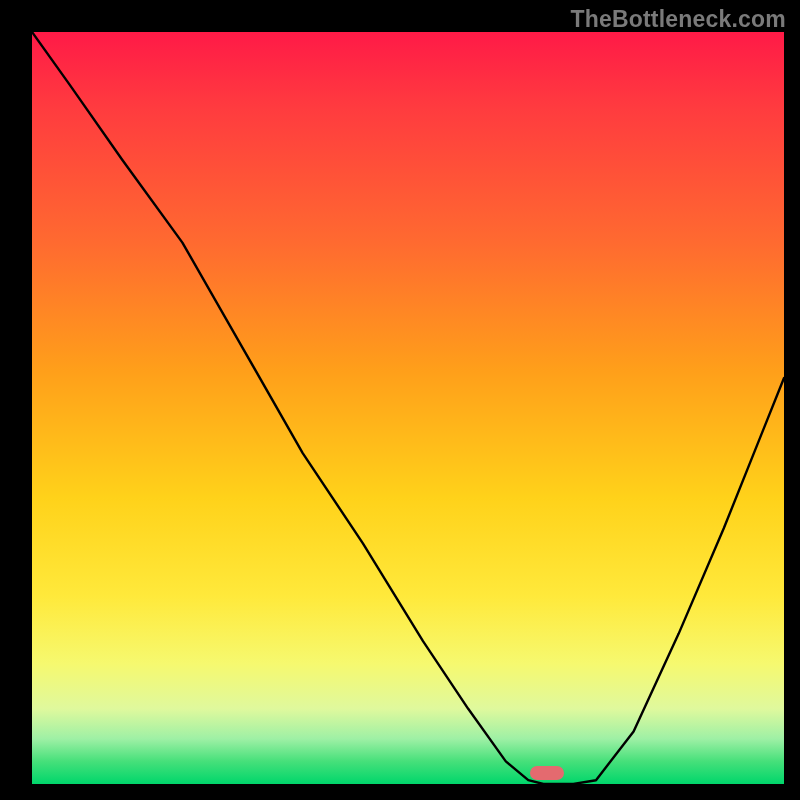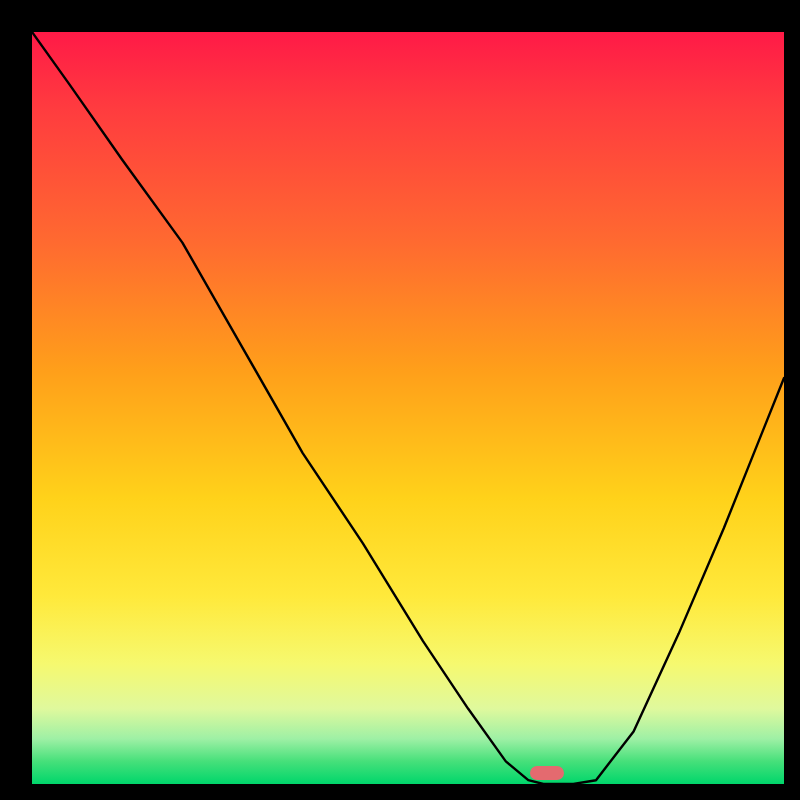--- a/index.html
+++ b/index.html
@@ -70,14 +70,15 @@
   <div class="plot-area">
 
     <svg class="curve" viewBox="0 0 752 752" preserveAspectRatio="none">
       <path d="M0.0 0.0 L37.6 52.6 L90.2 127.8 L150.4 210.6 L210.6 315.8 L270.7 421.1 L330.9 511.4 L391.0 609.1 L436.2 676.8 L473.8 729.4 L496.3 748.2 L511.4 752.0 L541.4 752.0 L564.0 748.2 L601.6 699.4 L646.7 601.6 L691.8 496.3 L752.0 345.9" fill="none" stroke="#000" stroke-width="2.4" stroke-linejoin="round" stroke-linecap="round"></path>
     </svg>
 
     <div class="marker" style="width: 34px; height: 14px; background: rgb(228, 106, 111); left: 498.12px; top: 733.72px;"></div>
 
   </div>
 
+  <div class="watermark">TheBottleneck.com</div>
 
 </div>
 
 </body></html>

